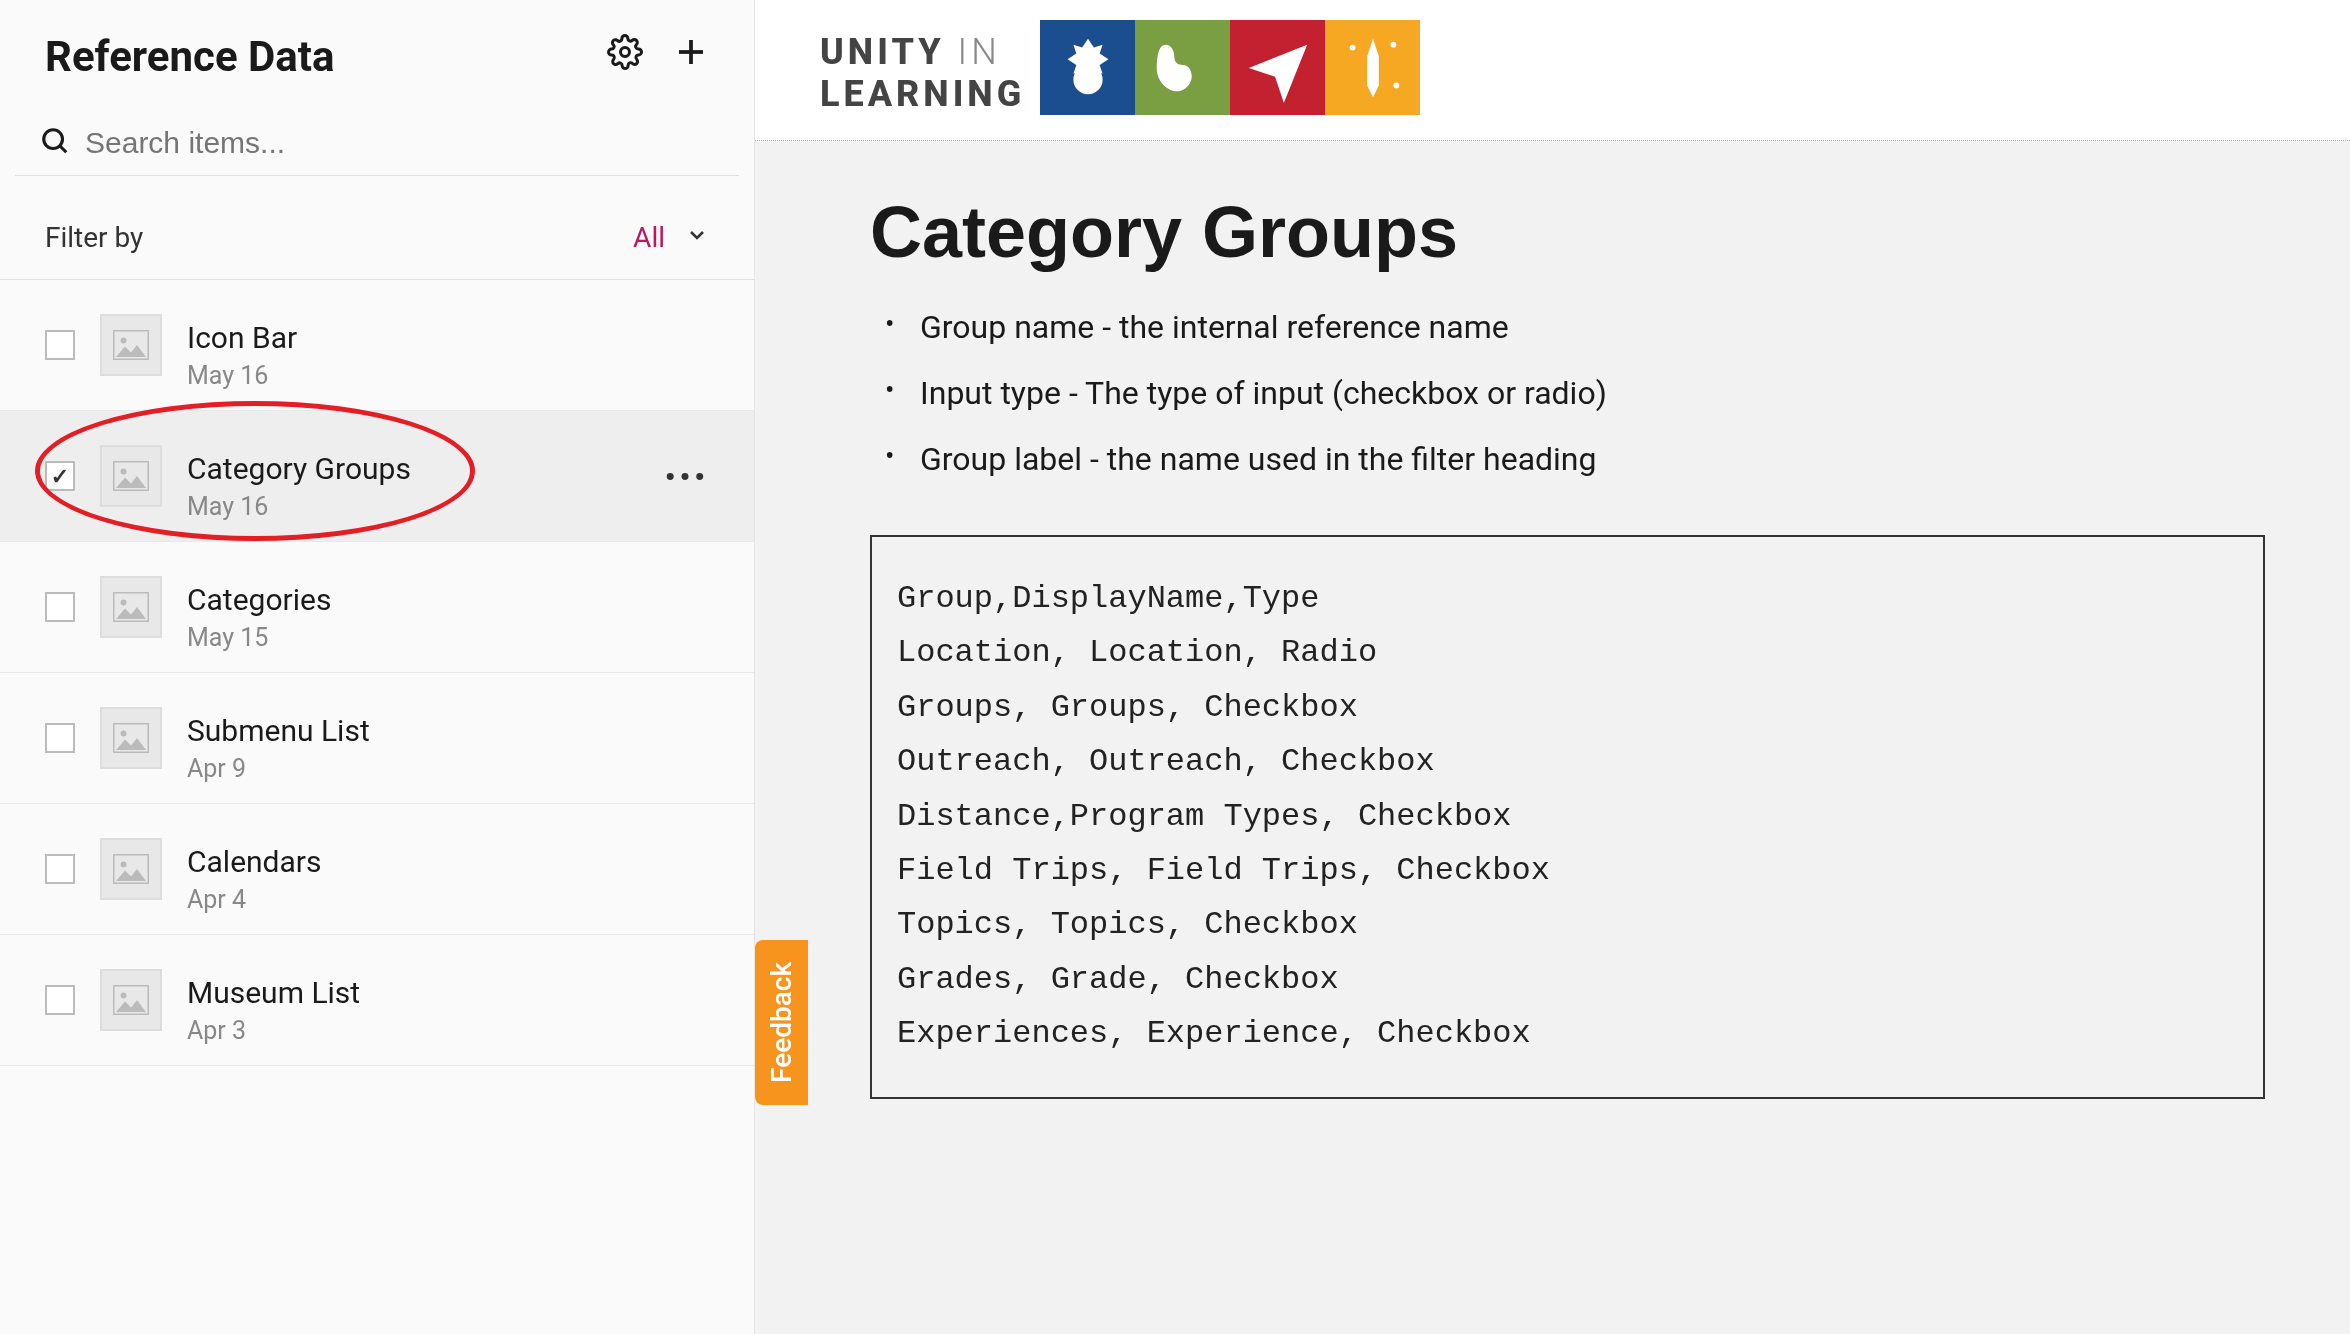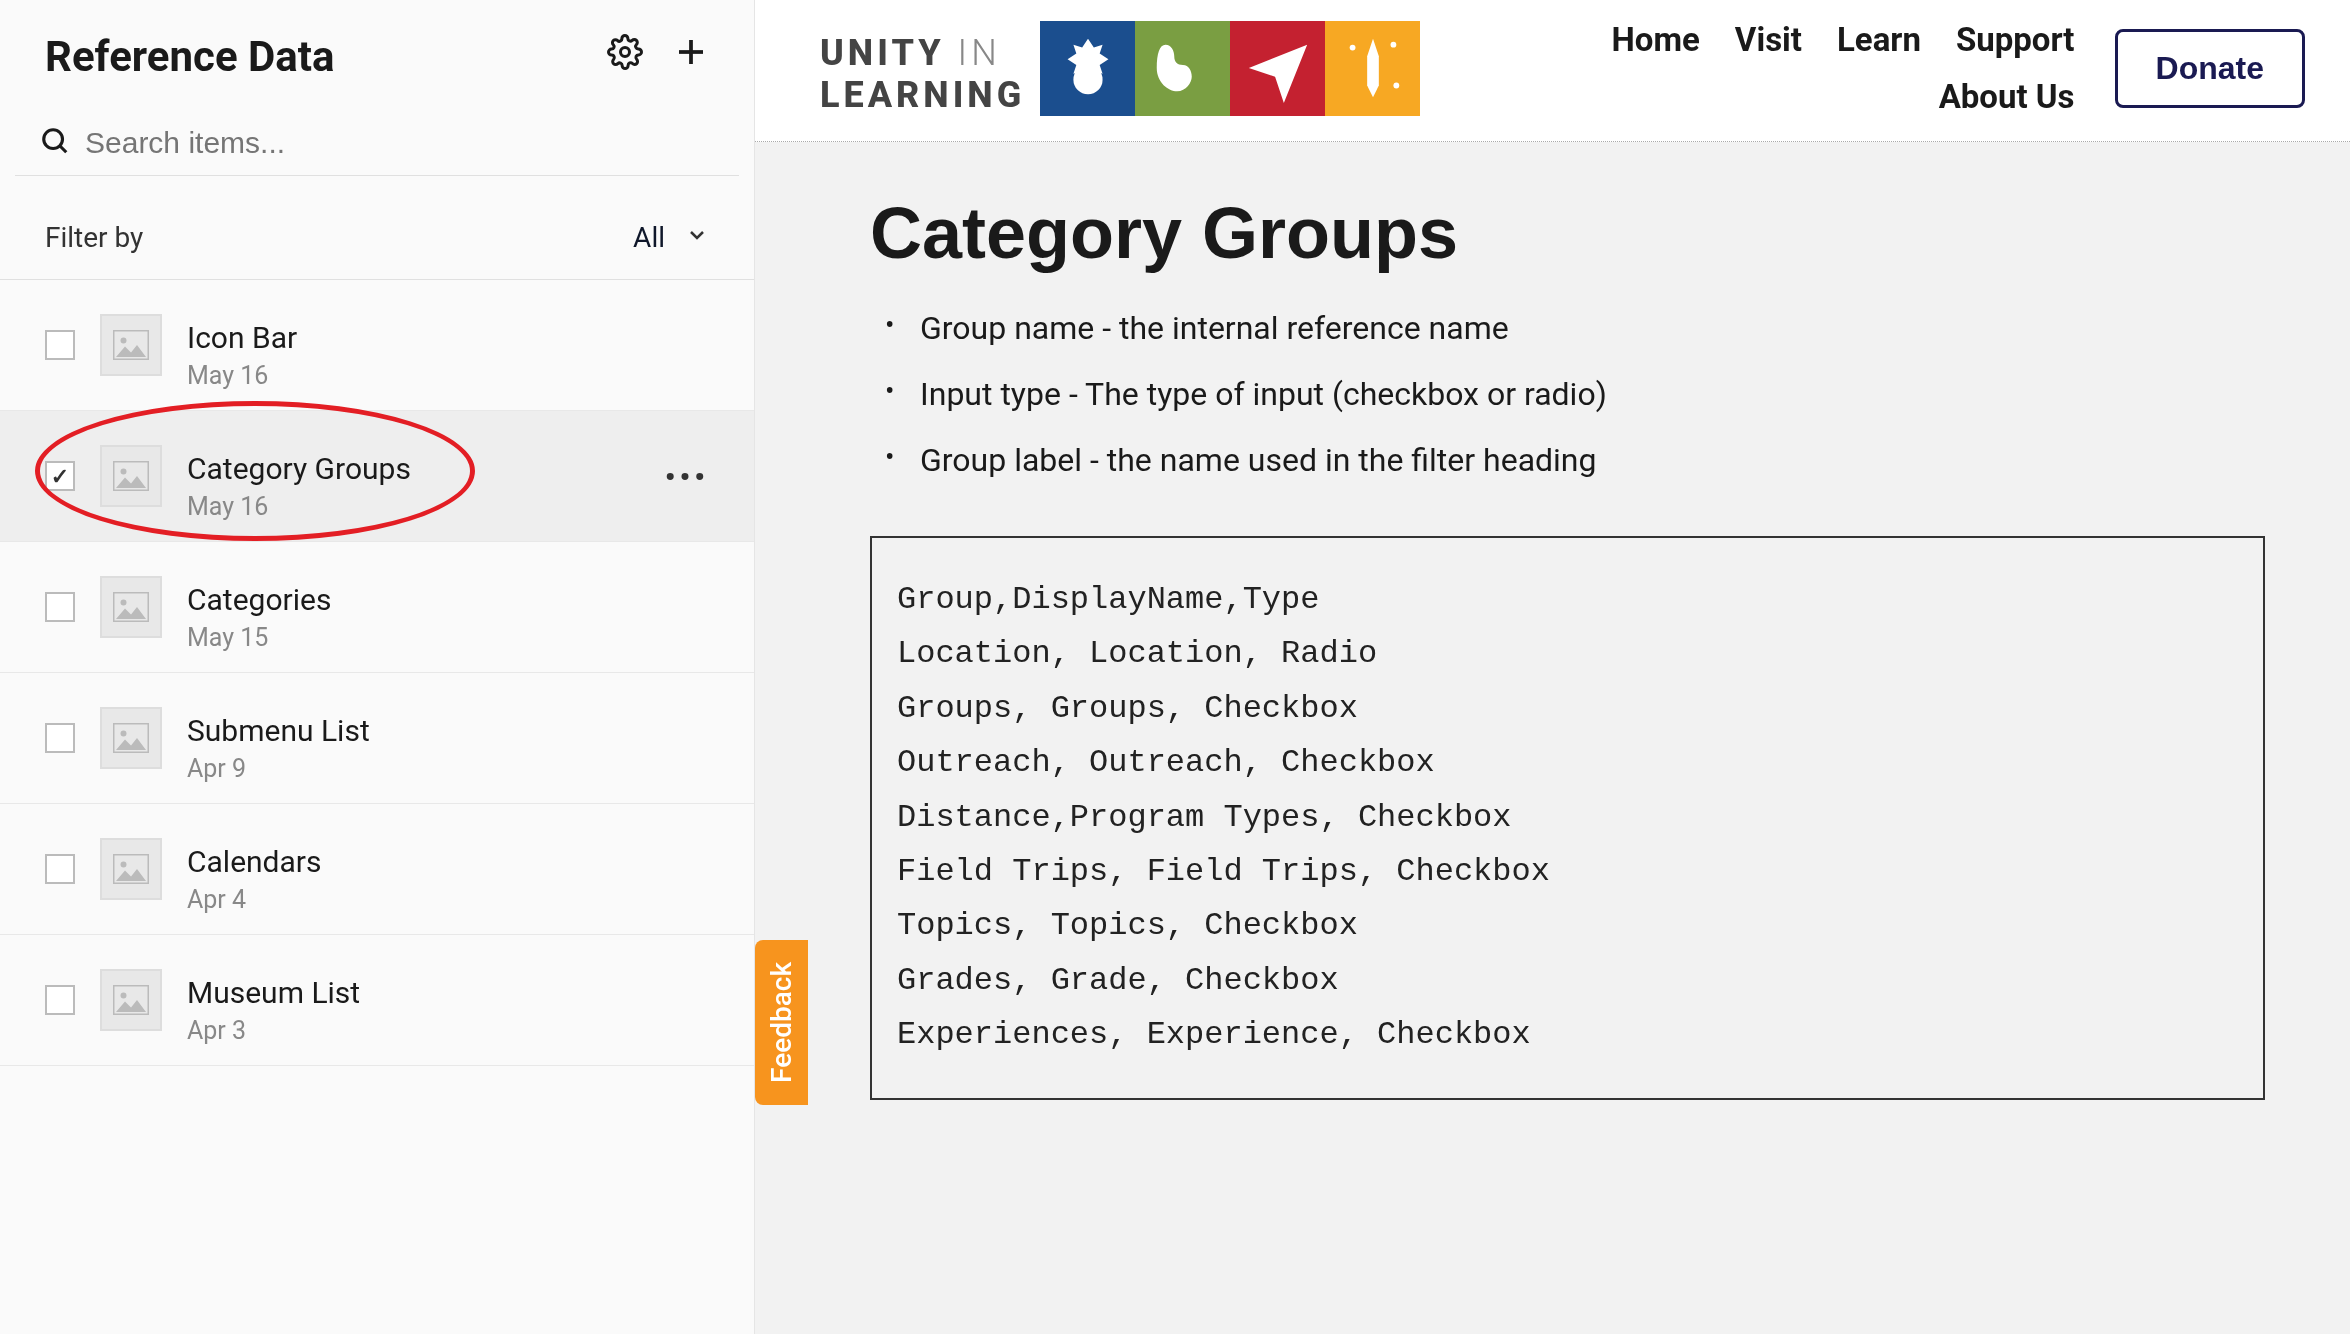--- a/index.html
+++ b/index.html
@@ -9,21 +9,21 @@
 .sidebar-header { display: flex; align-items: center; justify-content: space-between; padding: 20px 45px 30px 45px; }
 .sidebar-title { font-size: 42px; font-weight: 700; color: #1a1a1a; }
 .sidebar-header-icons { display: flex; gap: 30px; }
 .gear-icon, .plus-icon { font-size: 36px; color: #1a1a1a; cursor: pointer; }
 
 .search-row { display: flex; align-items: center; gap: 15px; padding: 15px 45px 15px 25px; border-bottom: 1px solid #e0e0e0; margin: 0 15px; }
 .search-input { border: none; background: transparent; font-size: 30px; color: #888; outline: none; flex: 1; }
 
 .filter-row { display: flex; align-items: center; justify-content: space-between; padding: 45px 45px 25px 45px; border-bottom: 1px solid #e0e0e0; }
 .filter-label { font-size: 28px; color: #333; }
-.filter-value { font-size: 28px; color: #0f172a; display: flex; align-items: center; gap: 20px; }
+.filter-value { font-size: 28px; color: #be185d; display: flex; align-items: center; gap: 20px; }
 
 .item-list { flex: 1; overflow-y: auto; }
 .item { display: flex; align-items: center; padding: 20px 45px; border-bottom: 1px solid #e8e8e8; gap: 25px; position: relative; }
 .item.selected { background: #eeeeee; }
 .checkbox { width: 30px; height: 30px; border: 2px solid #bbb; background: #fff; display: flex; align-items: center; justify-content: center; flex-shrink: 0; }
 .checkbox.checked::after { content: "✓"; color: #333; font-size: 22px; font-weight: bold; }
 .thumb { width: 62px; height: 62px; background: #e8e8e8; border: 2px solid #ddd; display: flex; align-items: center; justify-content: center; flex-shrink: 0; }
 .thumb svg { width: 36px; height: 30px; fill: #bbb; }
 .item-text { display: flex; flex-direction: column; gap: 6px; margin-top: 20px; }
 .item-title { font-size: 30px; color: #1a1a1a; font-weight: 400; }
@@ -221,34 +221,20 @@
         <div class="tile yellow">
             <svg viewBox="0 0 24 24">
               <path d="M12 2l2 6v10l-2 4-2-4V8z" fill="#fff"></path>
               <circle cx="5" cy="5" r="1" fill="#fff"></circle>
               <circle cx="19" cy="4" r="1" fill="#fff"></circle>
               <circle cx="20" cy="18" r="1" fill="#fff"></circle>
             </svg>
           </div>
       </div>
     </div>
-    <div style="display:flex;align-items:center;gap:40px;">
-      <div class="nav-right">
-        <div class="nav-links" id="nav-links">
-            <span class="nav-link">Home</span>
-            <span class="nav-link">Visit</span>
-            <span class="nav-link">Learn</span>
-            <span class="nav-link">Support</span>
-          </div>
-        <div class="nav-row2" id="nav-links2">
-            <span class="nav-link">About Us</span>
-          </div>
-      </div>
-      <button class="donate-btn">Donate</button>
-    </div>
   </div>
 
   <div class="feedback-tab">Feedback</div>
 
   <div class="main-content">
     <h1 class="page-title">Category Groups</h1>
     <ul class="bullets" id="bullets">
         <li>Group name - the internal reference name</li>
         <li>Input type - The type of input (checkbox or radio)</li>
         <li>Group label - the name used in the filter heading</li>

